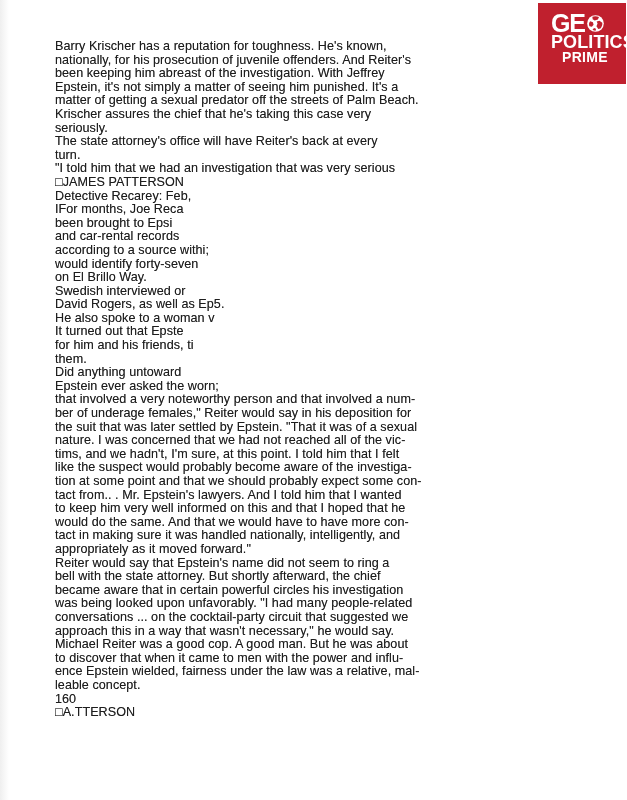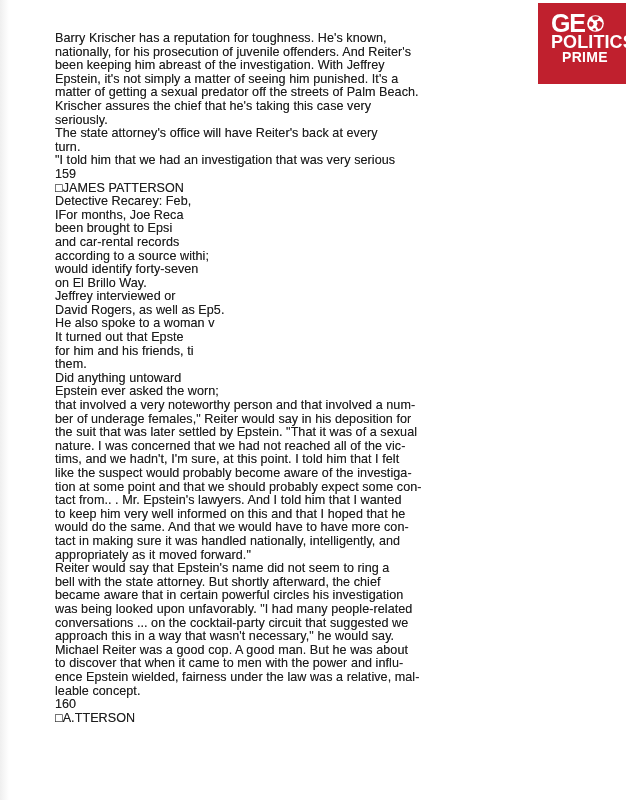--- a/index.html
+++ b/index.html
@@ -17,21 +17,21 @@
   .scan-edge {
     position: absolute;
     left: 0; top: 0;
     width: 9px; height: 100%;
     background: linear-gradient(to right, #efefef, #ffffff);
     pointer-events: none;
   }
   .text-block {
     position: absolute;
     left: 55px;
-    top: 32px;
+    top: 40px;
     width: 440px;
     color: #1d1d1d;
     font-size: 12.6px;
     line-height: 13.6px;
     letter-spacing: 0.05px;
     text-shadow: 0 0 0.4px rgba(40,40,40,0.55);
   }
   .text-block .line {
     white-space: pre;
   }
@@ -89,30 +89,29 @@
       <div class="line">Barry Krischer has a reputation for toughness. He's known,</div>
       <div class="line">nationally, for his prosecution of juvenile offenders. And Reiter's</div>
       <div class="line">been keeping him abreast of the investigation. With Jeffrey</div>
       <div class="line">Epstein, it's not simply a matter of seeing him punished. It's a</div>
       <div class="line">matter of getting a sexual predator off the streets of Palm Beach.</div>
       <div class="line">Krischer assures the chief that he's taking this case very</div>
       <div class="line">seriously.</div>
       <div class="line">The state attorney's office will have Reiter's back at every</div>
       <div class="line">turn.</div>
       <div class="line">"I told him that we had an investigation that was very serious</div>
-      <div class="line">159</div>
       <div class="line">□JAMES PATTERSON</div>
       <div class="line">Detective Recarey: Feb,</div>
       <div class="line">IFor months, Joe Reca</div>
       <div class="line">been brought to Epsi</div>
       <div class="line">and car-rental records</div>
       <div class="line">according to a source withi;</div>
       <div class="line">would identify forty-seven</div>
       <div class="line">on El Brillo Way.</div>
-      <div class="line">Jeffrey interviewed or</div>
+      <div class="line">Swedish interviewed or</div>
       <div class="line">David Rogers, as well as Ep5.</div>
       <div class="line">He also spoke to a woman v</div>
       <div class="line">It turned out that Epste</div>
       <div class="line">for him and his friends, ti</div>
       <div class="line">them.</div>
       <div class="line">Did anything untoward</div>
       <div class="line">Epstein ever asked the worn;</div>
       <div class="line">that involved a very noteworthy person and that involved a num-</div>
       <div class="line">ber of underage females," Reiter would say in his deposition for</div>
       <div class="line">the suit that was later settled by Epstein. "That it was of a sexual</div>

